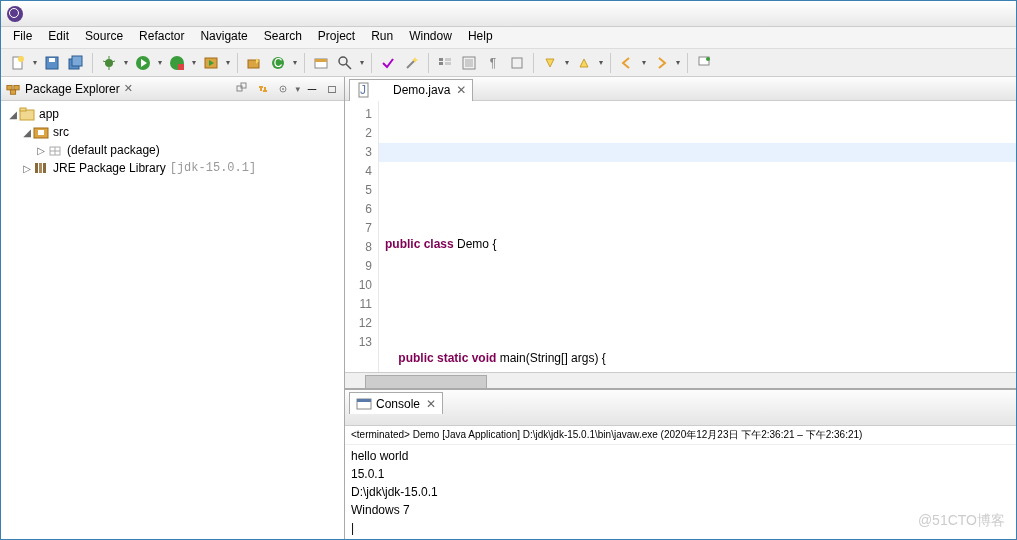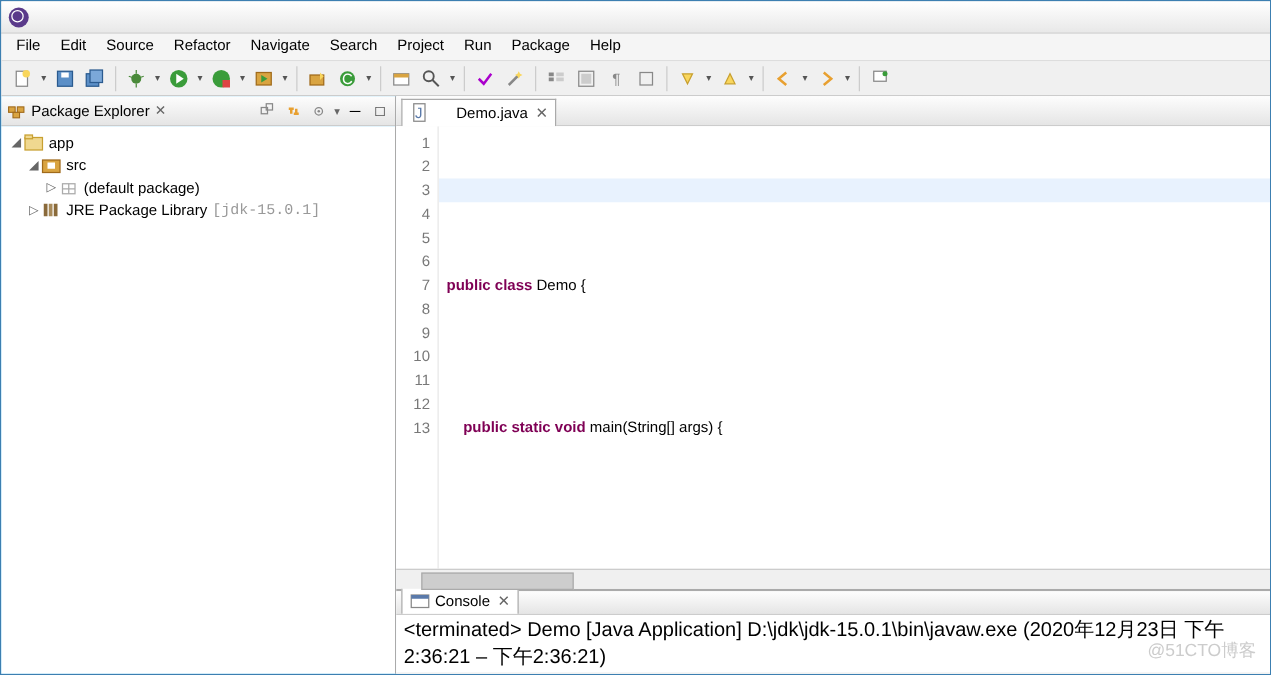--- a/index.html
+++ b/index.html
@@ -8,70 +8,70 @@
 .titlebar .ticon{width:16px;height:16px;background:#5a3a8a;border-radius:50%;margin-right:6px;position:relative;}
 .titlebar .ticon::after{content:"";position:absolute;width:8px;height:8px;border:1.5px solid #fff;border-radius:50%;top:2px;left:2px;}
 .menubar{height:22px;background:#f5f5f5;display:flex;padding:0 4px;border-bottom:1px solid #ddd;}
 .menubar span{padding:2px 8px;cursor:default;}
 .toolbar{height:28px;background:#f0f0f0;display:flex;align-items:center;padding:2px 6px;border-bottom:1px solid #ccc;gap:2px;}
 .tbtn{width:22px;height:22px;display:flex;align-items:center;justify-content:center;border:1px solid transparent;}
 .tbtn svg{width:16px;height:16px;}
 .tsep{width:1px;height:20px;background:#ccc;margin:0 3px;}
 .tdrop{width:8px;display:flex;align-items:center;justify-content:center;color:#555;font-size:8px;}
 .mainrow{display:flex;height:calc(100% - 76px);}
-.left{width:316px;border-right:1px solid #aaa;background:#7dd3fc;display:flex;flex-direction:column;}
+.left{width:344px;border-right:1px solid #aaa;background:#bef264;display:flex;flex-direction:column;}
 .viewhdr{height:24px;background:linear-gradient(#fdfdfd,#e5e5e5);border-bottom:1px solid #ccc;display:flex;align-items:center;padding:0 4px;}
 .viewhdr .vicon{width:16px;height:14px;margin-right:4px;}
 .viewhdr .x{margin-left:4px;color:#666;font-size:11px;}
 .vtools{margin-left:auto;display:flex;gap:4px;align-items:center;}
 .vtools .vb{width:16px;height:16px;display:flex;align-items:center;justify-content:center;}
 .tree{padding:4px 6px;flex:1;overflow:auto;background:#fff;}
 .tnode{display:flex;align-items:center;height:18px;padding:1px 0;}
 .tw{display:inline-block;text-align:center;color:#666;font-size:10px;}
 .ticon2{width:16px;height:16px;margin-right:4px;}
 .right{flex:1;display:flex;flex-direction:column;background:#fff;}
 .edtabs{height:24px;background:linear-gradient(#fdfdfd,#e5e5e5);border-bottom:1px solid #ccc;display:flex;align-items:center;padding:0 4px;}
 .edtab{display:flex;align-items:center;background:#fff;border:1px solid #aaa;border-bottom:none;padding:2px 6px;height:22px;margin-top:2px;}
 .edtab .x{margin-left:6px;color:#666;}
 .editor{flex:1;display:flex;overflow:hidden;background:#fff;font-family:Consolas,monospace;font-size:14px;}
 .gutter{width:34px;background:#fff;border-right:1px solid #e8e8e8;text-align:right;padding:4px 6px 4px 2px;color:#787878;line-height:19px;}
 .gutter div{height:19px;}
 .marker{position:relative;}
 .marker::before{content:"";position:absolute;left:-14px;top:6px;width:0;height:0;border-top:4px solid transparent;border-bottom:4px solid transparent;border-left:5px solid #6a8fb5;}
-.code{flex:1;padding:4px 6px;line-height:19px;white-space:pre;overflow:auto;position:relative;}
+.code{flex:1;padding:20px 6px;line-height:19px;white-space:pre;overflow:auto;position:relative;}
 .code .cl{height:19px;}
 .hl{background:#e8f2fe;position:absolute;left:0;right:0;height:19px;z-index:0;}
 .code span{position:relative;z-index:1;}
 .kw{color:#7f0055;font-weight:bold;}
 .hscroll{height:16px;border-top:1px solid #ccc;background:#f0f0f0;position:relative;}
 .hscroll::after{content:"";position:absolute;left:20px;width:120px;height:12px;top:2px;background:#cdcdcd;border:1px solid #aaa;}
 .console{border-top:2px solid #aaa;background:#fff;}
-.contabs{height:19px;background:linear-gradient(#fdfdfd,#e5e5e5);border-bottom:1px solid #ccc;display:flex;align-items:flex-end;padding:0 4px;}
-.constatus{padding:2px 6px;font-size:16px;border-bottom:1px solid #eee;}
+.contabs{height:36px;background:linear-gradient(#fdfdfd,#e5e5e5);border-bottom:1px solid #ccc;display:flex;align-items:flex-start;padding:0 4px;}
+.constatus{padding:2px 6px;font-size:10px;border-bottom:1px solid #eee;}
 .conout{padding:2px 6px;font-family:Consolas,monospace;font-size:14px;line-height:18px;white-space:pre;}
 .jre{color:#999;font-family:Liberation Mono, monospace;}
 .wm{position:absolute;right:12px;bottom:10px;color:#ccc;font-size:14px;z-index:5;}
 </style>
 </head>
 <body>
 
 <div class="titlebar">
   <div class="ticon"></div>
 </div>
 
 <div class="menubar">
   <span>File</span>
   <span>Edit</span>
   <span>Source</span>
   <span>Refactor</span>
   <span>Navigate</span>
   <span>Search</span>
   <span>Project</span>
   <span>Run</span>
-  <span>Package</span>
+  <span>Window</span>
   <span>Help</span>
 </div>
 
 <div class="toolbar">
   <div class="tbtn">
       <svg viewBox="0 0 16 16">
         <rect x="3" y="2" width="9" height="12" fill="#fff" stroke="#888"></rect>
         <circle cx="11" cy="4" r="3" fill="#f9d65c"></circle>
       </svg>
     </div>
@@ -345,17 +345,18 @@
         <div class="edtab">
           <svg width="16" height="16" viewBox="0 0 16 16">
               <rect x="1" y="3" width="14" height="10" fill="#fff" stroke="#888"></rect>
               <rect x="1" y="3" width="14" height="3" fill="#5a7aaa"></rect>
             </svg>
           <span style="margin-left:4px">Console</span>
           <span class="x">✕</span>
         </div>
       </div>
       <div class="constatus">&lt;terminated&gt; Demo [Java Application] D:\jdk\jdk-15.0.1\bin\javaw.exe  (2020年12月23日 下午2:36:21 – 下午2:36:21)</div>
+      <div class="conout"><div>hello world</div><div>15.0.1</div><div>D:\jdk\jdk-15.0.1</div><div>Windows 7</div><div>|</div></div>
     </div>
   </div>
 </div>
 
 <div class="wm">@51CTO博客</div>
 
 </body></html>

